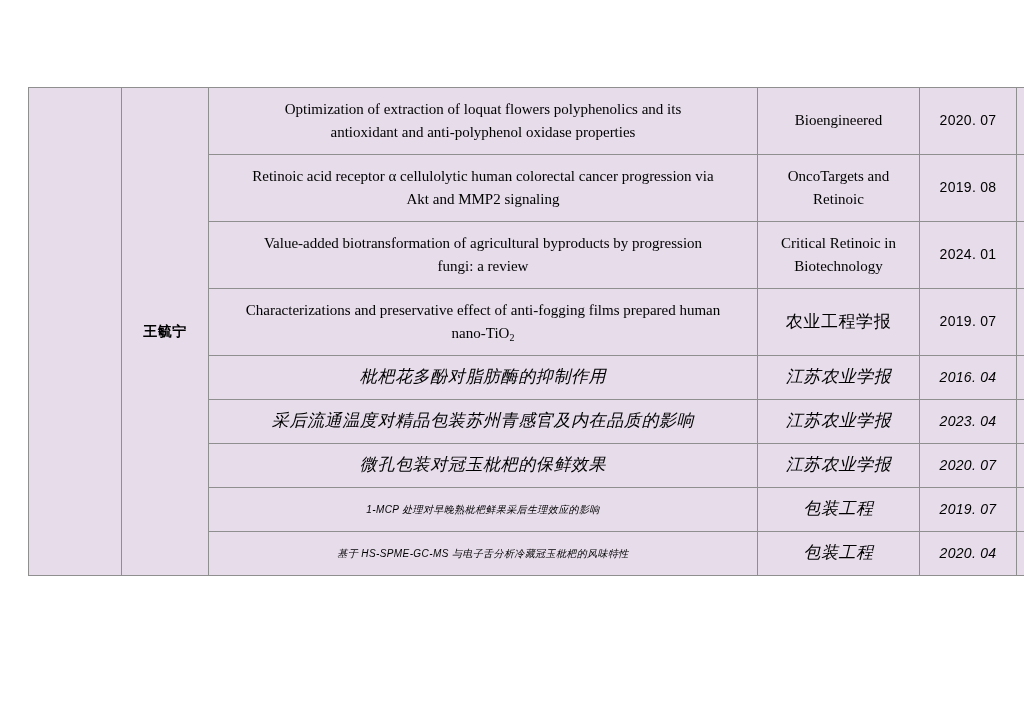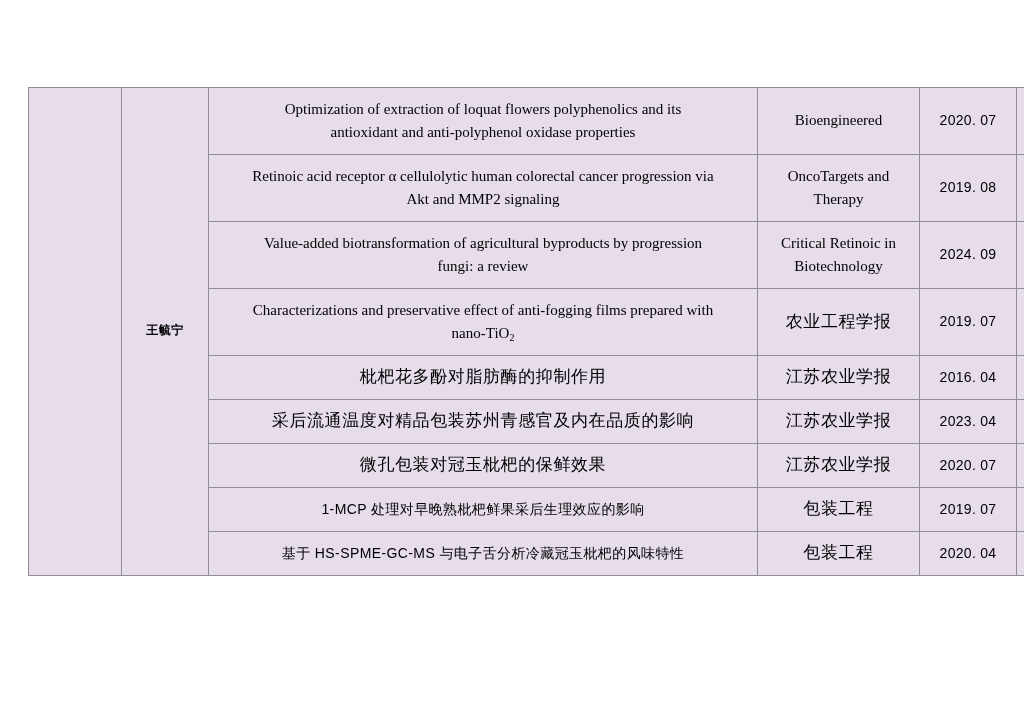--- a/index.html
+++ b/index.html
@@ -39,23 +39,23 @@
     vertical-align: middle;
     padding: 6px 8px;
     line-height: 1.55;
   }
   td.col-mark {
     width: 76px;
     padding: 0;
   }
   td.col-author {
     width: 70px;
-    font-size: 12px;
+    font-size: 14px;
     font-weight: bold;
-    font-family: Liberation Mono, monospace;
+    font-family: Liberation Serif, serif;
     letter-spacing: 0.5px;
   }
   td.col-title {
     width: 532px;
     font-size: 14.5px;
     margin-left: 44px;
   }
   td.col-journal {
     width: 145px;
     font-size: 14.5px;
@@ -74,32 +74,33 @@
     font-family: "Liberation Sans", sans-serif;
     font-size: 17px;
     letter-spacing: 0.6px;
   }
   .en {
     font-family: "Liberation Serif", serif;
     font-size: 15px;
   }
   .mono-ish {
     font-family: "Liberation Sans", sans-serif;
-    font-size: 14px;
+    font-size: 10px;
     letter-spacing: 0.4px;
   }
   sub {
     font-size: 10px;
     vertical-align: -0.25em;
   }
   .row-tall td {
     height: 54px;
   }
   .row-short td {
     height: 31px;
+    font-style: italic;
   }
 </style>
 </head>
 <body>
 
 <div class="page">
 
   <table class="pub-table">
     <tbody>
 
@@ -117,42 +118,42 @@
         <td class="col-role">通讯</td>
       </tr>
 
       <tr class="row-tall">
         <td class="col-title">
           <div class="en">Retinoic acid receptor α cellulolytic human colorectal cancer progression via</div>
           <div class="en">Akt and MMP2 signaling</div>
         </td>
         <td class="col-journal">
           <div class="en">OncoTargets and</div>
-          <div class="en">Therapy</div>
+          <div class="en">Retinoic</div>
         </td>
         <td class="col-date">2019. 08</td>
         <td class="col-role">通讯</td>
       </tr>
 
       <tr class="row-tall">
         <td class="col-title">
           <div class="en">Value-added biotransformation of agricultural byproducts by progression</div>
           <div class="en">fungi: a review</div>
         </td>
         <td class="col-journal">
           <div class="en">Critical Retinoic in</div>
           <div class="en">Biotechnology</div>
         </td>
-        <td class="col-date">2024. 09</td>
-        <td class="col-role">通讯</td>
-      </tr>
-
-      <tr class="row-tall">
-        <td class="col-title">
-          <div class="en">Characterizations and preservative effect of anti-fogging films prepared with</div>
+        <td class="col-date">2024. 01</td>
+        <td class="col-role">通讯</td>
+      </tr>
+
+      <tr class="row-tall">
+        <td class="col-title">
+          <div class="en">Characterizations and preservative effect of anti-fogging films prepared human</div>
           <div class="en">nano-TiO<sub>2</sub></div>
         </td>
         <td class="col-journal">
           <div class="cn">农业工程学报</div>
         </td>
         <td class="col-date">2019. 07</td>
         <td class="col-role">通讯</td>
       </tr>
 
       <tr class="row-short">

